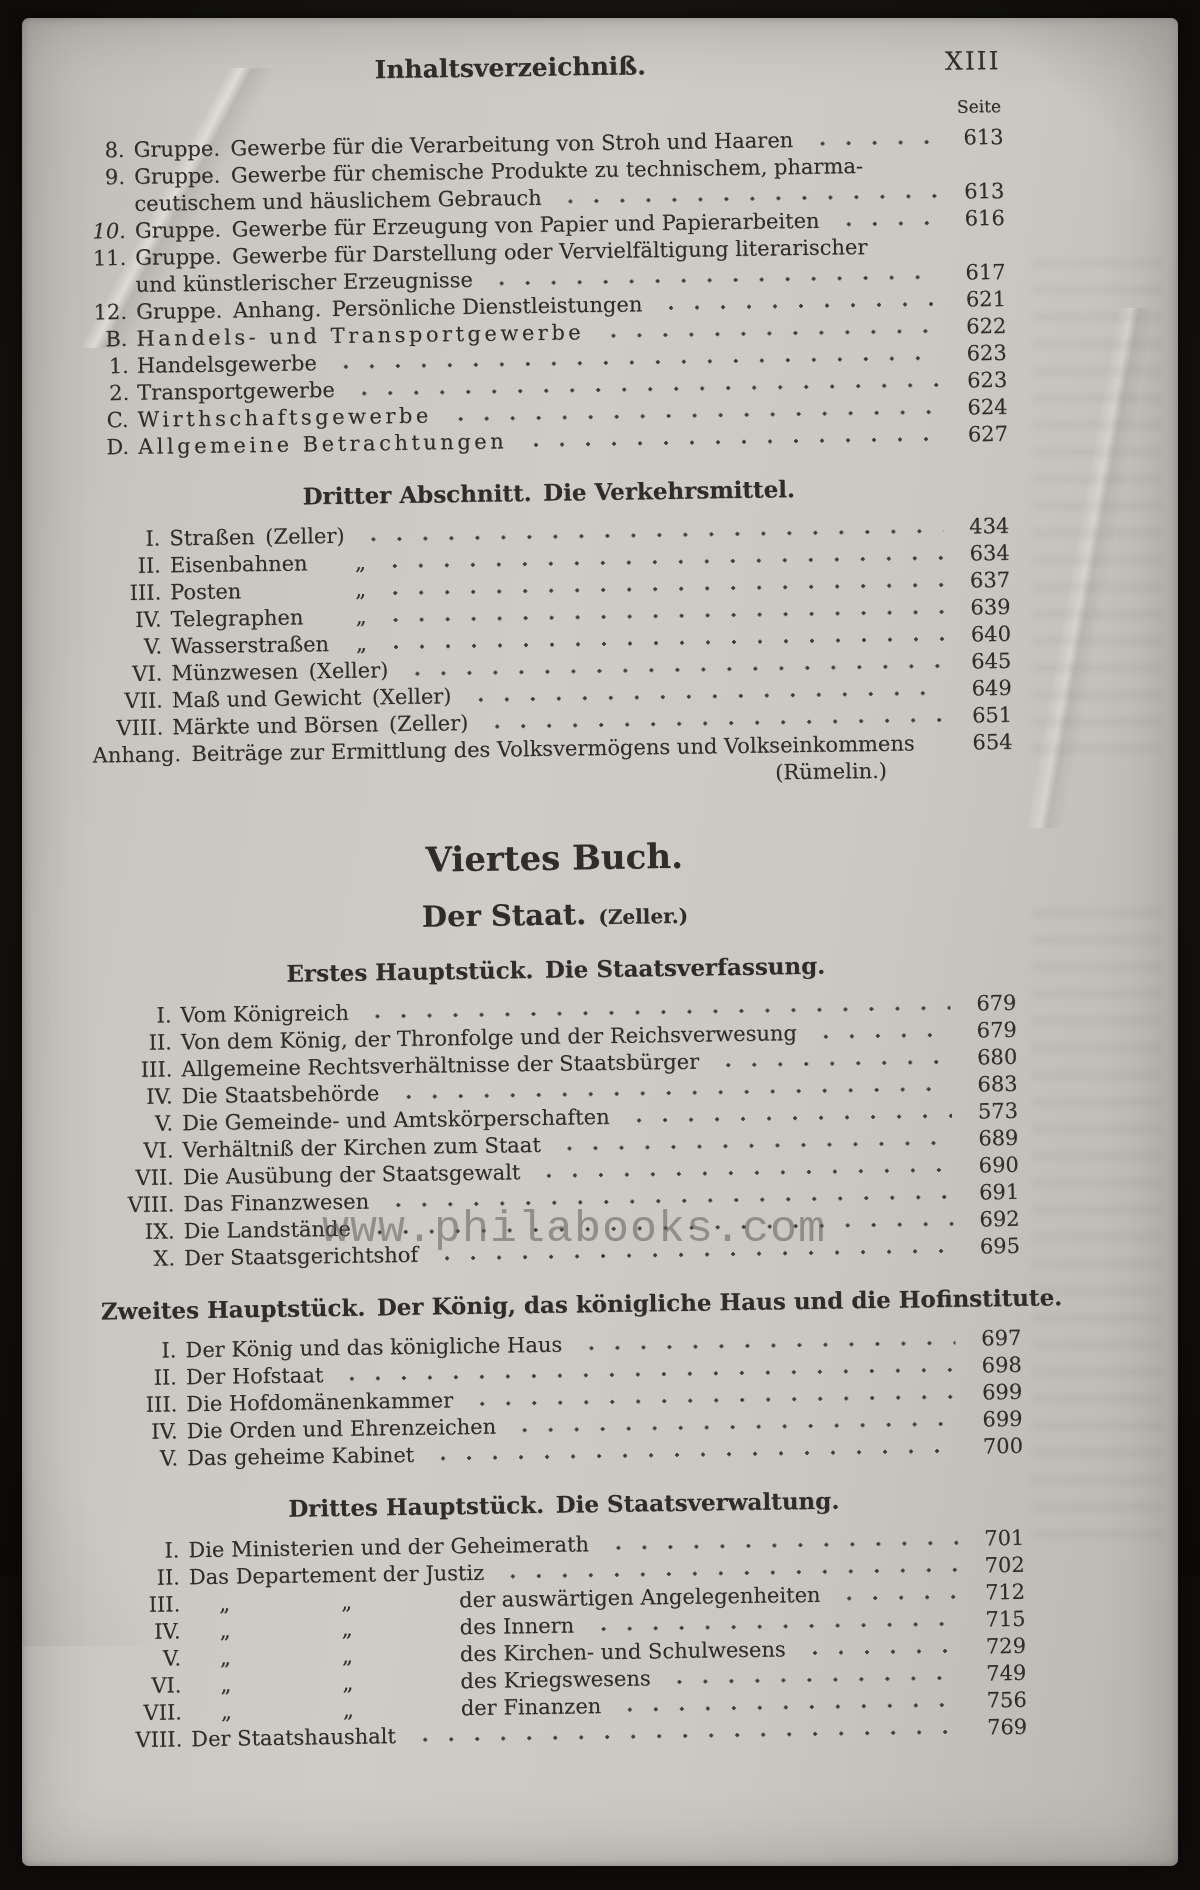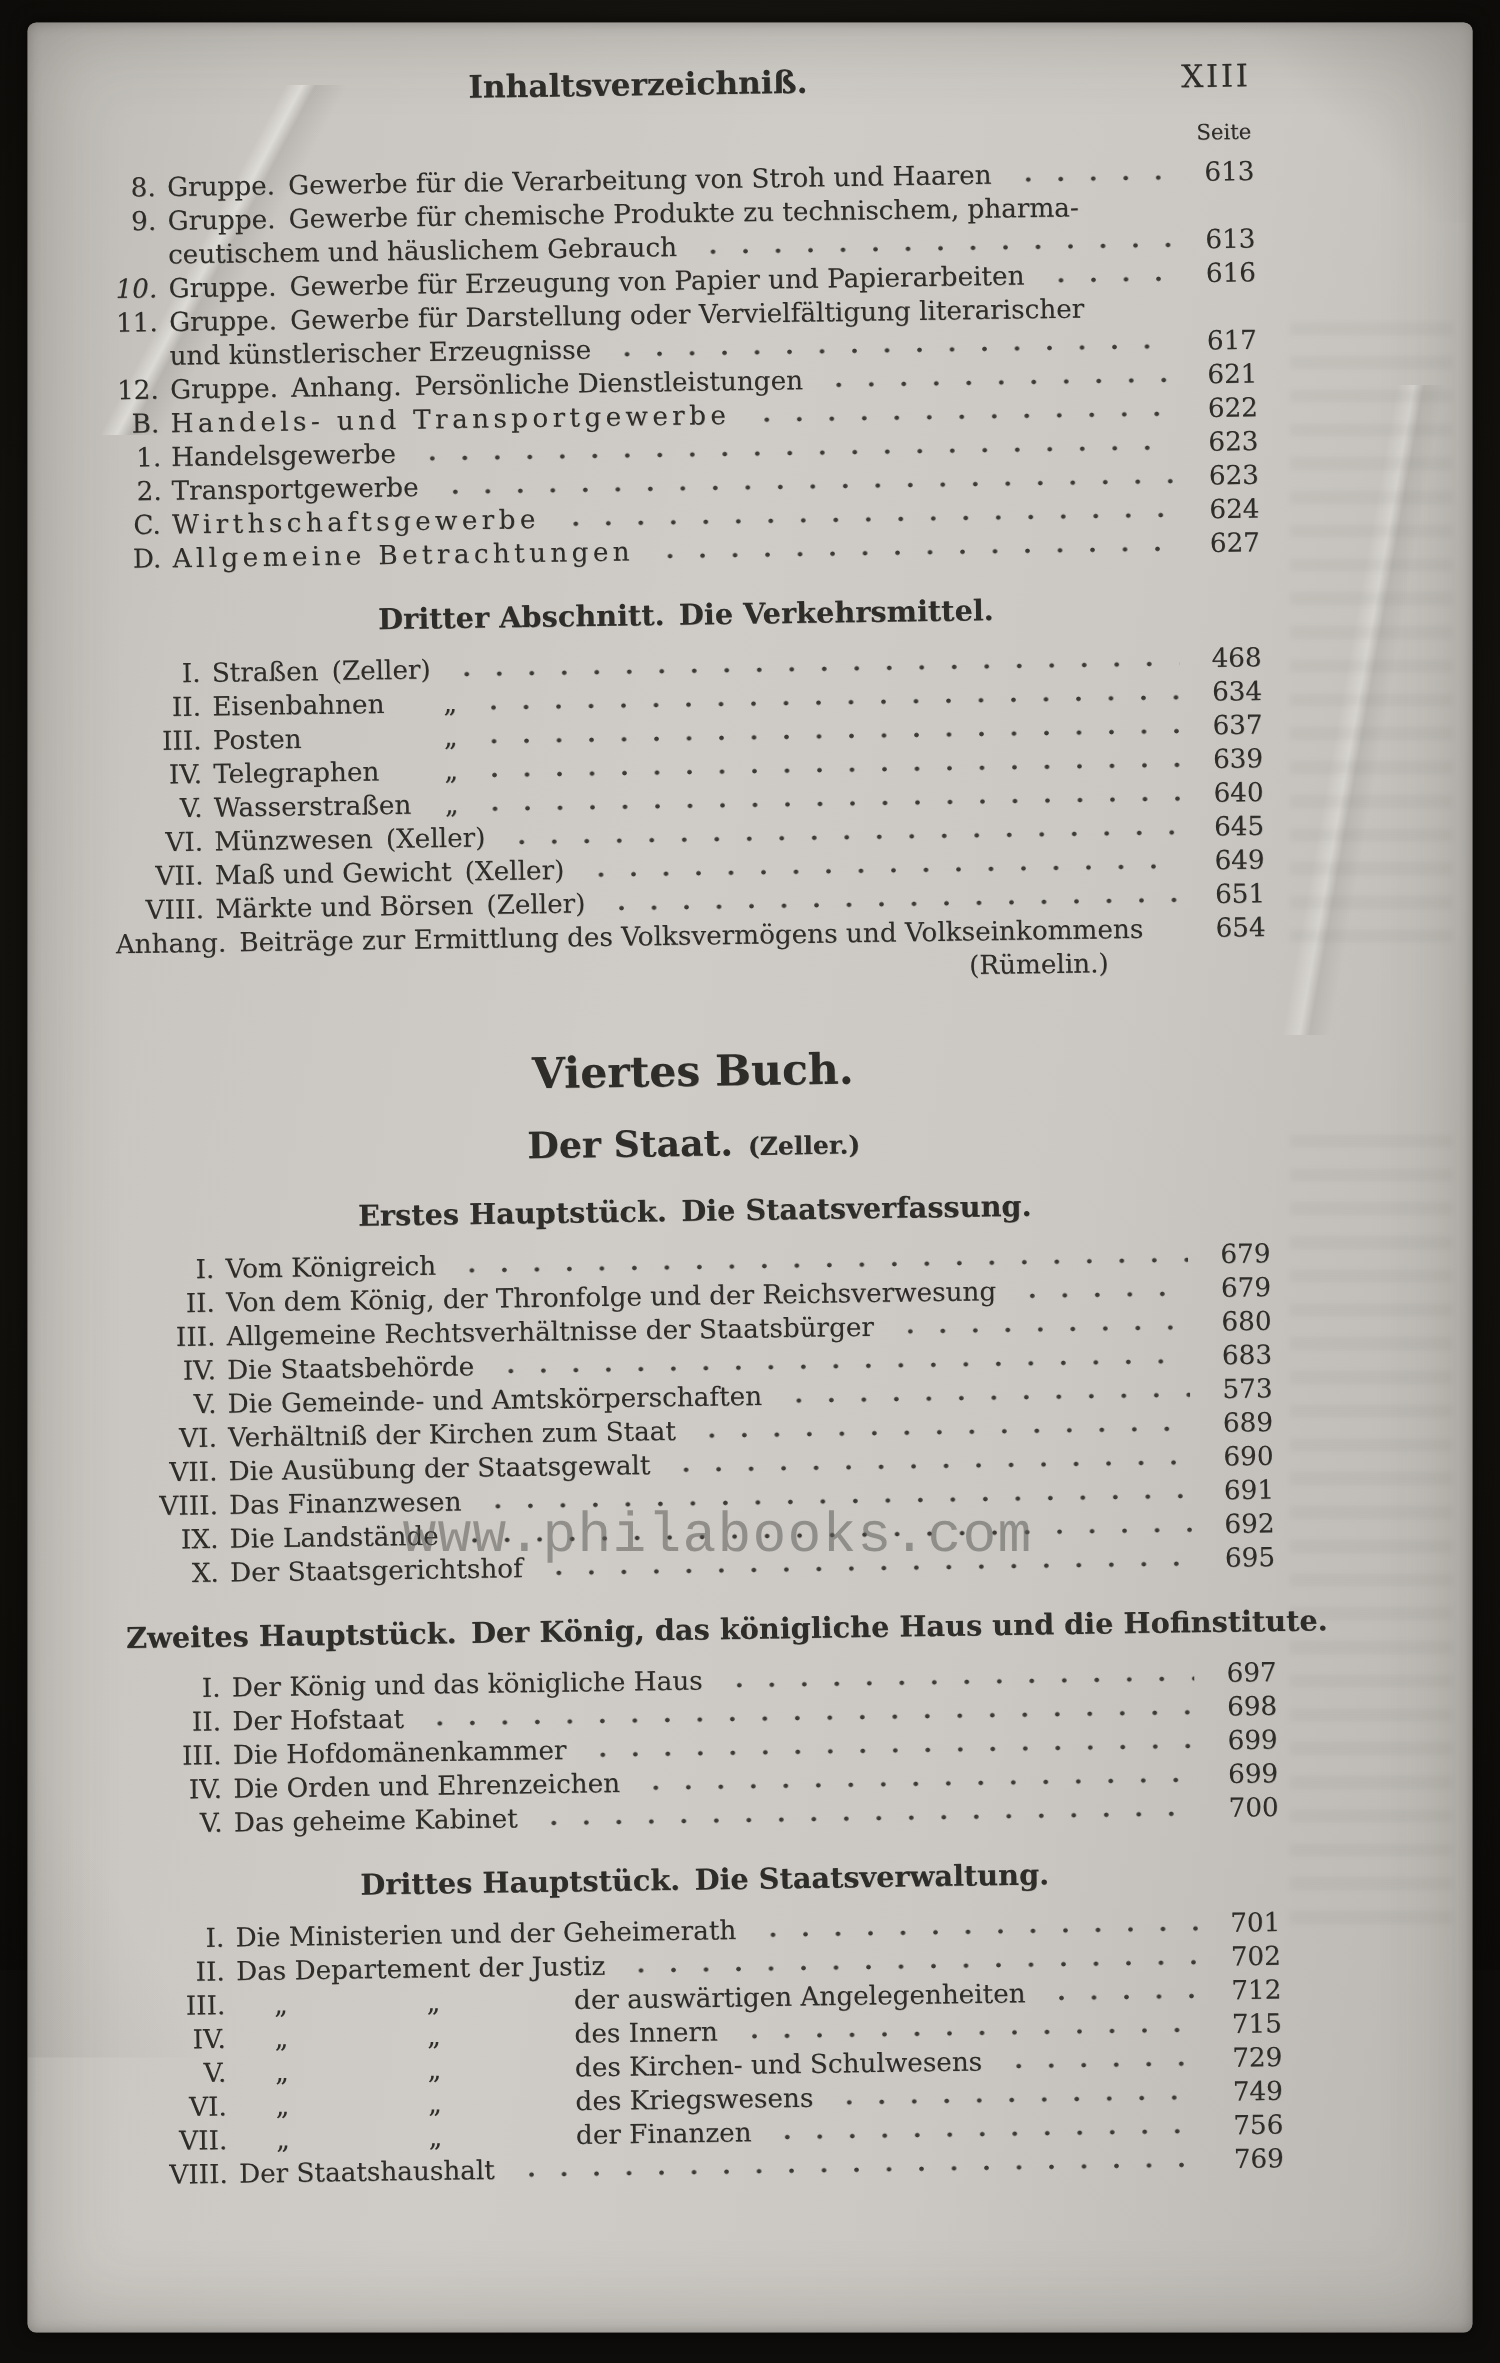--- a/index.html
+++ b/index.html
@@ -144,21 +144,21 @@
               <span class="leaders"></span>
               <span class="page">627</span>
             </div>
           </div>
           <div class="h-section"><span class="h-main">Dritter Abschnitt. Die Verkehrsmittel.</span></div>
           <div class="rows">
             <div class="row">
               <span class="num" style="width: 80px;">I.</span>
               <span class="txt">Straßen (Zeller)</span>
               <span class="leaders"></span>
-              <span class="page">468</span>
+              <span class="page">434</span>
             </div>
             <div class="row">
               <span class="num" style="width: 80px;">II.</span>
               <span class="ditto" style="width: 185px;">Eisenbahnen</span>
               <span class="txt">„</span>
               <span class="leaders"></span>
               <span class="page">634</span>
             </div>
             <div class="row">
               <span class="num" style="width: 80px;">III.</span>

